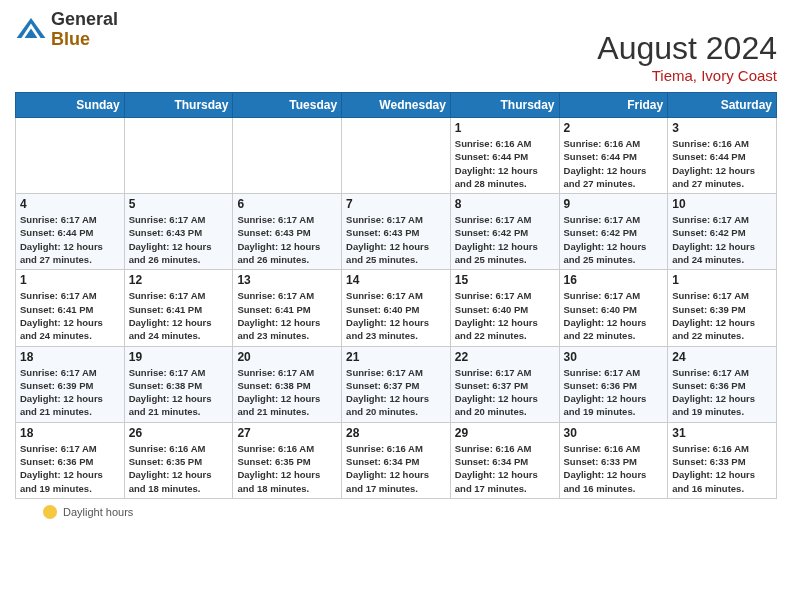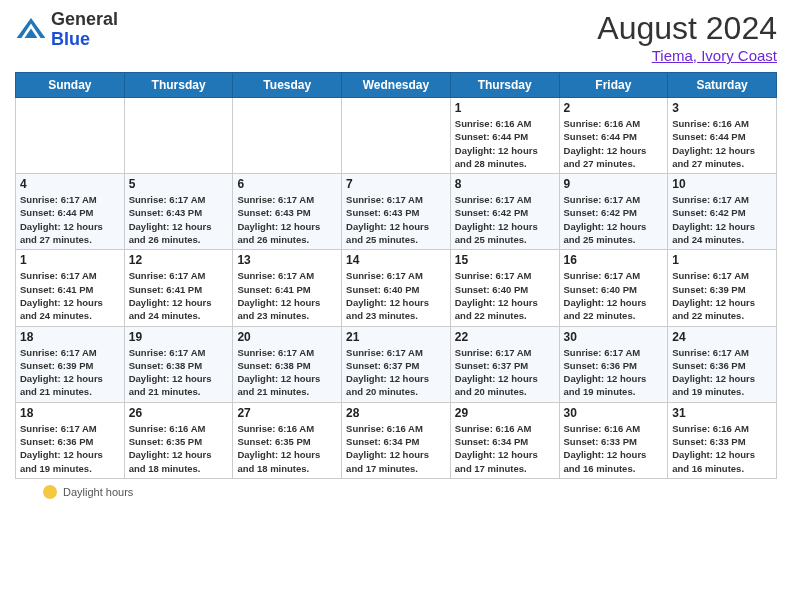--- a/index.html
+++ b/index.html
@@ -25,50 +25,50 @@
       display: flex;
       align-items: center;
       gap: 4px;
     }
     .logo-text {
       font-size: 18px;
       font-weight: bold;
       line-height: 1.1;
     }
     .logo-text .general { color: #333; }
-    .logo-text .blue { color: #1d4ed8; }
+    .logo-text .blue { color: #a16207; }
     .logo-icon {
       width: 32px;
       height: 32px;
     }
     .title-block {
       text-align: right;
+      margin-top: 20px;
     }
     .month-year {
       font-size: 32px;
       color: #333;
       font-weight: 300;
     }
     .location {
       font-size: 15px;
-      color: #6d28d9;
-      text-decoration: underline;
+      color: #b91c1c;
     }
     .calendar {
       width: 100%;
       border-collapse: collapse;
       border: 1px solid #ccc;
     }
     .calendar th {
       background-color: #2176b8;
       color: #fff;
       font-size: 12px;
       font-weight: bold;
       padding: 5px 4px;
-      text-align: center;
+      text-align: right;
       border: 1px solid #1a5f9a;
     }
     .calendar td {
       vertical-align: top;
       border: 1px solid #ccc;
       padding: 3px 4px;
       width: calc(100% / 7);
       background: #fff;
       min-height: 70px;
     }

